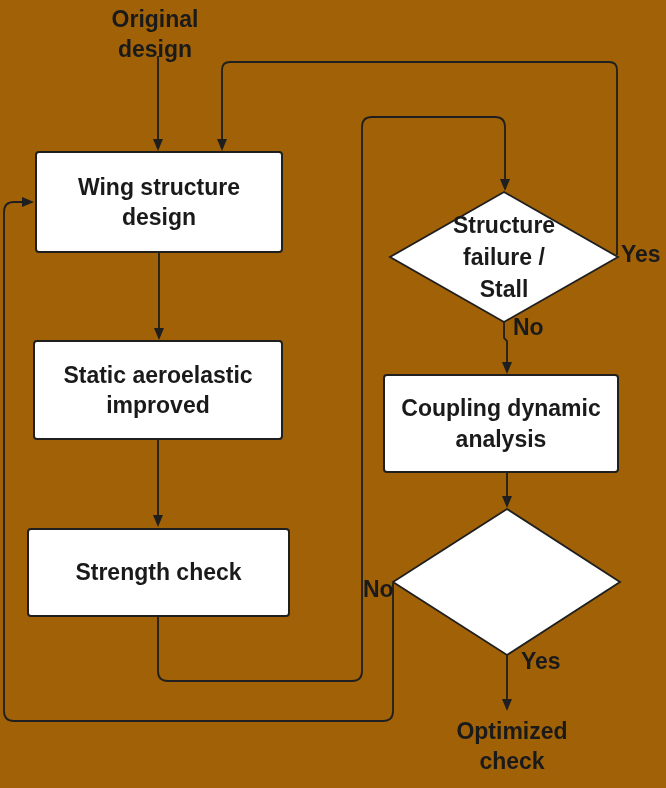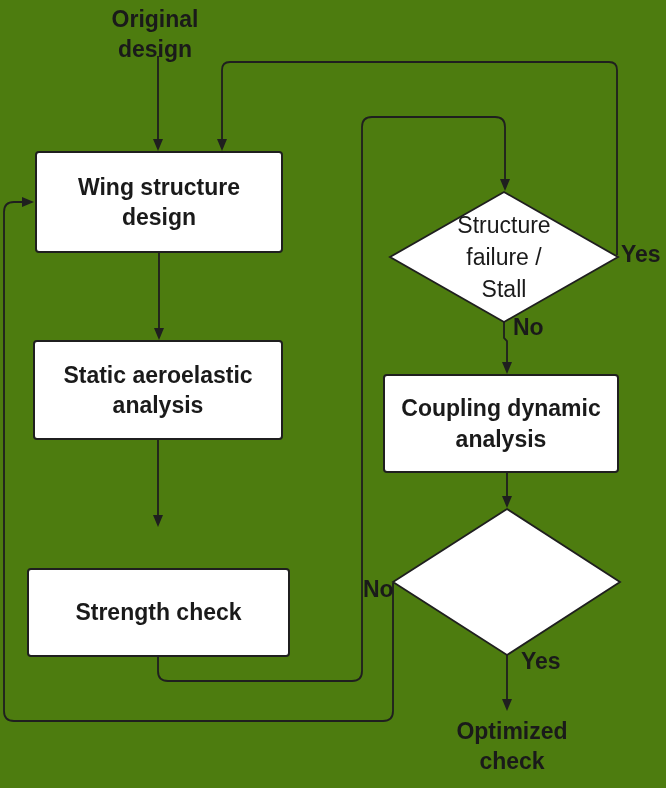--- a/index.html
+++ b/index.html
@@ -4,21 +4,21 @@
 <style>
   html, body {
     margin: 0;
     padding: 0;
     background: #ffffff;
   }
   .canvas {
     position: relative;
     width: 666px;
     height: 788px;
-    background: #4d7c0f;
+    background: #a16207;
     font-family: "Liberation Sans", "DejaVu Sans", sans-serif;
     color: #1a1a1a;
     overflow: hidden;
   }
   .wires {
     position: absolute;
     left: 0;
     top: 0;
     width: 666px;
     height: 788px;
@@ -37,21 +37,21 @@
     font-size: 23px;
     line-height: 1.32;
     white-space: pre-line;
   }
   .diamond-label {
     position: absolute;
     display: flex;
     align-items: center;
     justify-content: center;
     text-align: center;
-    font-weight: normal;
+    font-weight: bold;
     font-size: 23px;
     line-height: 1.38;
     white-space: pre-line;
     pointer-events: none;
   }
   .terminal-label {
     position: absolute;
     text-align: center;
     font-weight: bold;
     font-size: 23px;
@@ -108,23 +108,23 @@
     </g>
   </svg>
 
   <div class="terminal-label" style="left:55px; top:5px; width:200px;">Original
 design</div>
 
   <div class="process-box" style="left:35px; top:151px; width:248px; height:102px;">Wing structure
 design</div>
 
   <div class="process-box" style="left:33px; top:340px; width:250px; height:100px;">Static aeroelastic
-analysis</div>
+improved</div>
 
-  <div class="process-box" style="left:27px; top:528px; width:263px; height:89px;margin-top:40px;">Strength check</div>
+  <div class="process-box" style="left:27px; top:528px; width:263px; height:89px;">Strength check</div>
 
   <div class="process-box" style="left:383px; top:374px; width:236px; height:99px;">Coupling dynamic
 analysis</div>
 
   <div class="diamond-label" style="left:409px; top:210px; width:190px; height:96px;">Structure
 failure /
 Stall</div>
 
 
   <div class="terminal-label" style="left:412px; top:717px; width:200px;">Optimized

